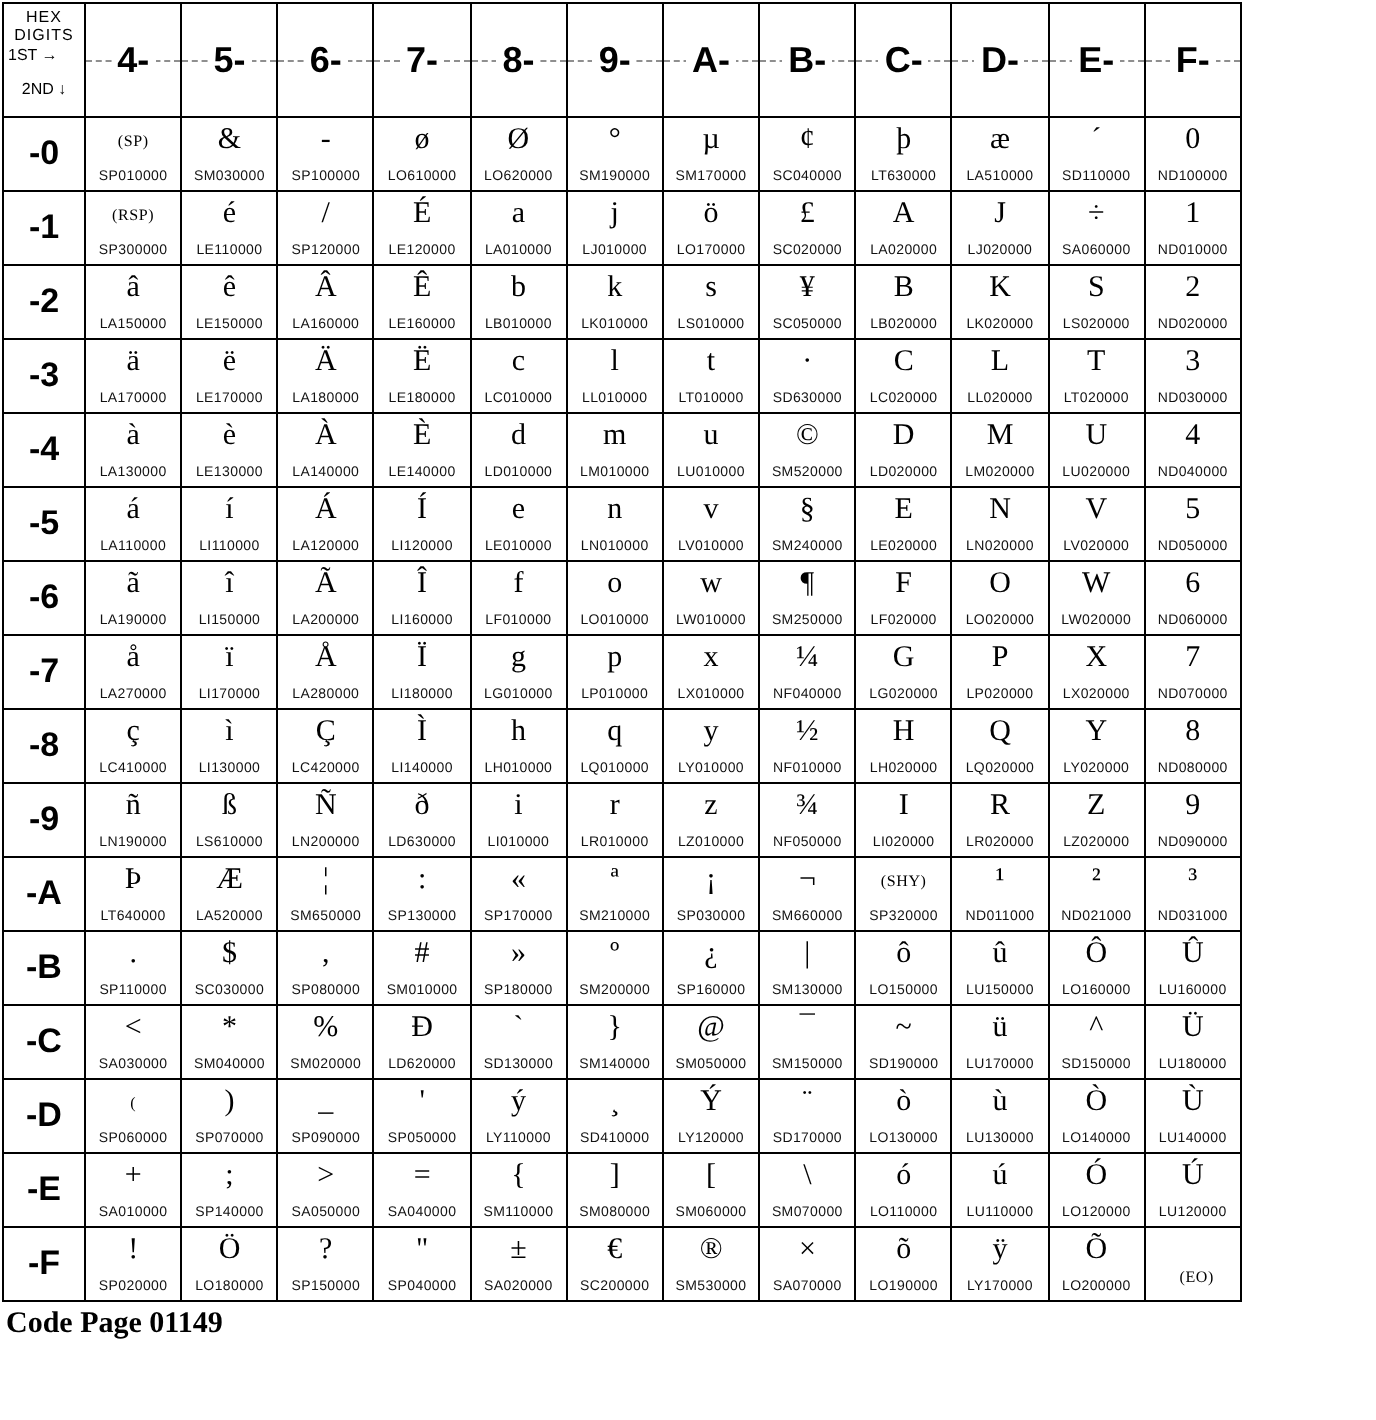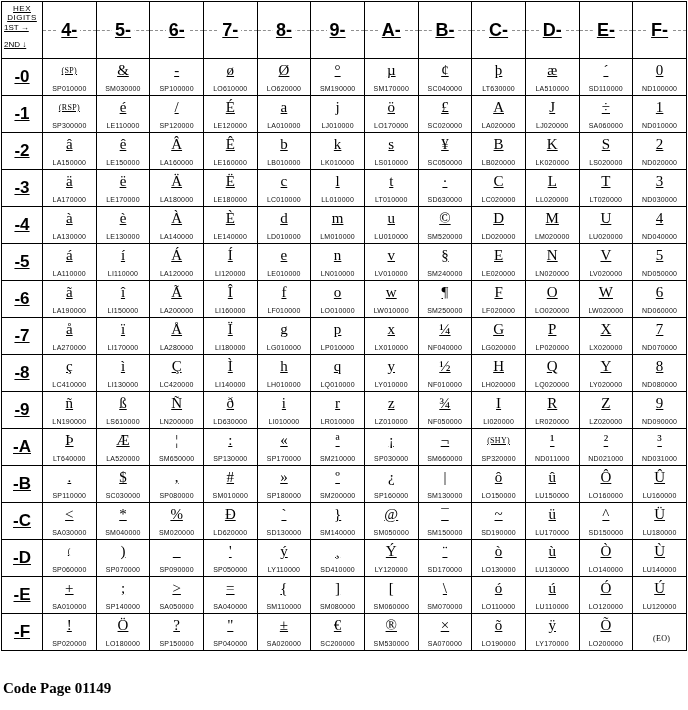--- a/index.html
+++ b/index.html
@@ -1,42 +1,42 @@
 <!DOCTYPE html>
 <html><head>
 <meta charset="utf-8">
 <style>
   html,body { margin:0; padding:0; background:#fff; }
   .page {
     position:relative; width:688px; height:710px; background:#fff;
     font-family:"Liberation Serif", serif; color:#000; overflow:hidden;
   }
-  table.cptable { border-collapse:collapse; table-layout:fixed; width:686px; margin:1px 0 0 1px;text-decoration:underline; }
+  table.cptable { border-collapse:collapse; table-layout:fixed; width:620px; margin:1px 0 0 1px; }
   col.rowhead-col { width:41px; }
   td { border:1px solid #000; padding:0; background:#fff; }
 
   tr.header-row td { height:52px; }
   td.corner { vertical-align:top; padding:2px 2px; font-family:"Liberation Sans",sans-serif; font-size:8px; line-height:9px; }
   td.corner .hd { text-align:center; letter-spacing:0.5px; }
   td.corner .dir1 { margin-top:1px; }
-  td.corner .dir2 { margin-top:8px; }
+  td.corner .dir2 { margin-top:8px;text-align:center; }
 
   td.colhead { position:relative; text-align:center; font-family:"Liberation Sans",sans-serif; font-weight:bold; font-size:18px; }
   td.colhead::before { content:""; position:absolute; left:0; right:0; top:50%; border-top:1px dashed #8f8f8f; }
   td.colhead span { position:relative; background:#fff; padding:0 3px; }
 
   td.rowlabel { text-align:center; font-family:"Liberation Sans",sans-serif; font-weight:bold; font-size:17px; }
 
   td.cell { height:36px; position:relative; text-align:center; vertical-align:top; }
   .glyph { display:block; margin-top:1px; font-size:15px; line-height:21px; font-family:"Liberation Serif",serif; }
   .glyph.anno { font-size:8px; line-height:21px; letter-spacing:0.3px; }
   .glyph.nocode { position:absolute; left:4px; right:0; bottom:6px; line-height:10px; margin:0; }
   .code { position:absolute; left:0; right:0; bottom:2px; font-family:"Liberation Sans",sans-serif; font-size:7px; line-height:8px; letter-spacing:0.2px; color:#111; }
 
-  .page-title { position:absolute; left:3px; top:680px; font-family:"Liberation Serif",serif; font-weight:bold; font-size:15px; }
+  .page-title { position:absolute; left:3px; top:654px; font-family:"Liberation Serif",serif; font-weight:bold; font-size:15px; }
 </style>
 </head>
 <body>
 
 <div class="page">
   <table class="cptable">
     <colgroup>
       <col class="rowhead-col">
       <col>
         <col>

